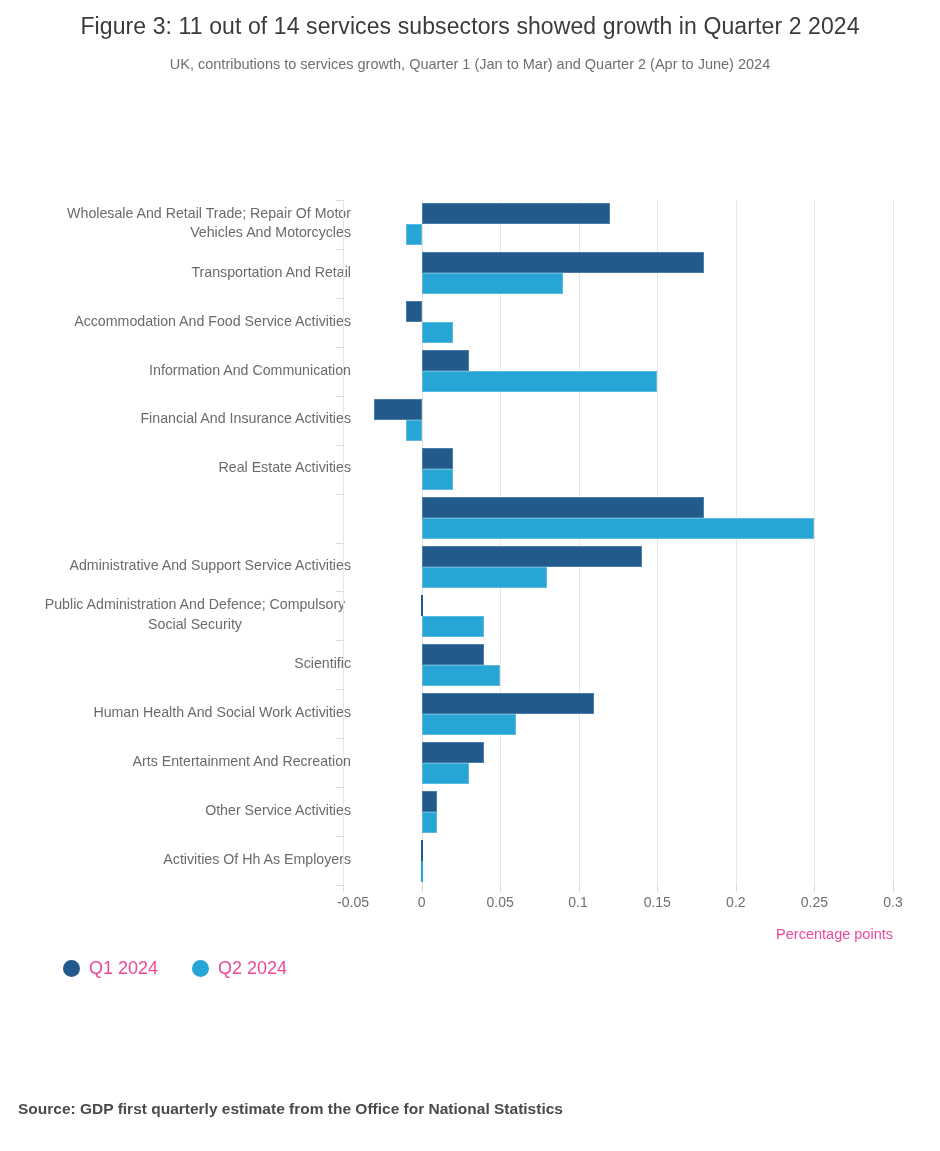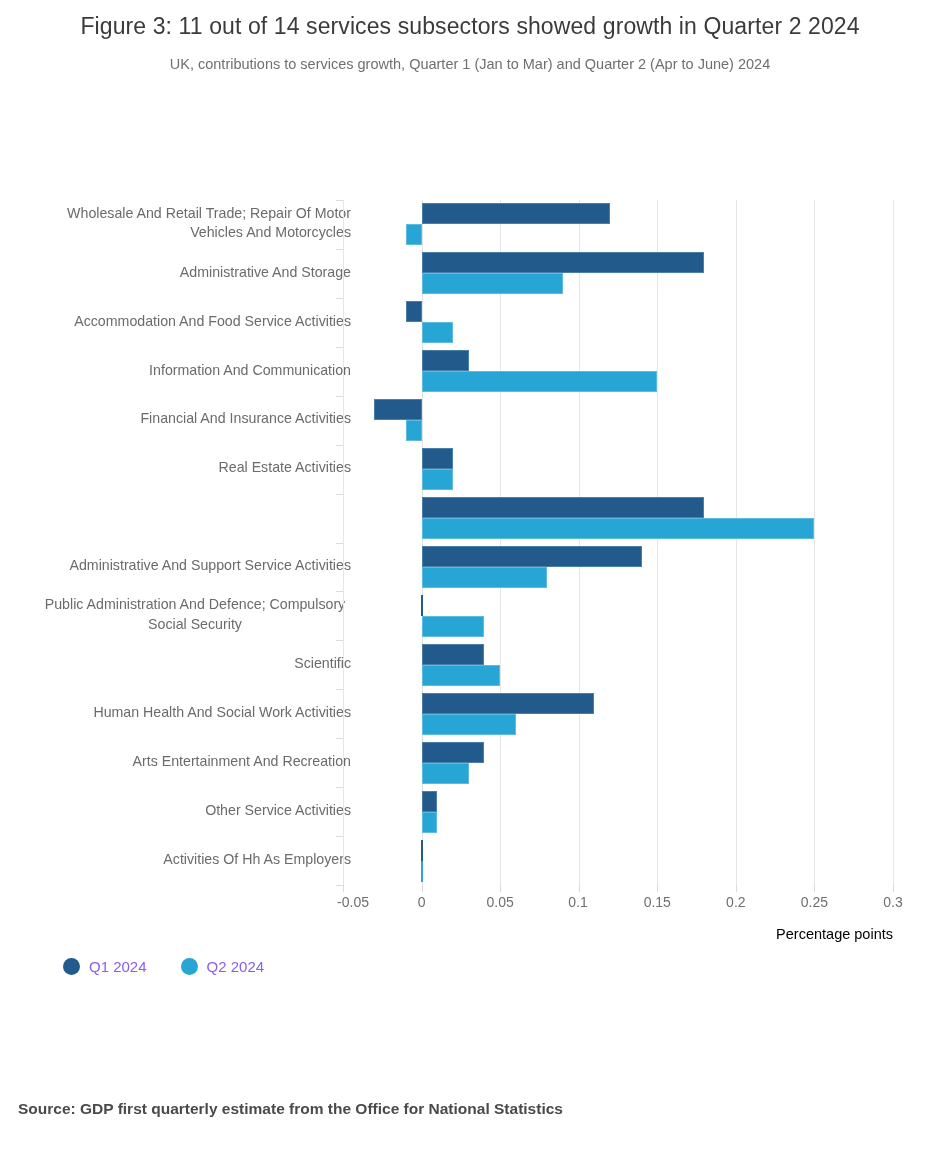--- a/index.html
+++ b/index.html
@@ -80,21 +80,21 @@
     font-size: 14px;
     color: #6f6f6f;
     transform: translateX(-50%);
     white-space: nowrap;
   }
   .axis-title {
     position: absolute;
     top: 726px;
     right: 0;
     font-size: 14.5px;
-    color: #000000;
+    color: #ec4899;
     white-space: nowrap;
   }
 
   
   .yaxis {
     position: absolute;
     left: 343px;
     top: 200px;
     width: 1px;
     height: 686px;
@@ -150,22 +150,22 @@
     align-items: center;
     gap: 9px;
   }
   .legend-swatch {
     width: 17px;
     height: 17px;
     border-radius: 50%;
     display: block;
   }
   .legend-text {
-    font-size: 15px;
-    color: #8b5cf6;
+    font-size: 18px;
+    color: #ec4899;
   }
 
   
   .source {
     position: absolute;
     left: 18px;
     top: 1100px;
     font-size: 15.5px;
     font-weight: bold;
     color: #4a4a4a;
@@ -176,21 +176,21 @@
 
 <div class="fig-header">
   <h1 class="fig-title">Figure 3: 11 out of 14 services subsectors showed growth in Quarter 2 2024</h1>
   <p class="fig-subtitle">UK, contributions to services growth, Quarter 1 (Jan to Mar) and Quarter 2 (Apr to June) 2024</p>
 </div>
 
 <div class="chart-wrap">
 
   <div class="cat-labels" id="cat-labels">
       <div class="cat-label" style="top: 3.96429px;">Wholesale And Retail Trade; Repair Of Motor Vehicles And Motorcycles</div>
-      <div class="cat-label" style="top: 62.6429px;">Administrative And Storage</div>
+      <div class="cat-label" style="top: 62.6429px;">Transportation And Retail</div>
       <div class="cat-label" style="top: 111.571px;">Accommodation And Food Service Activities</div>
       <div class="cat-label" style="top: 160.5px;">Information And Communication</div>
       <div class="cat-label" style="top: 209.429px;">Financial And Insurance Activities</div>
       <div class="cat-label" style="top: 258.357px;">Real Estate Activities</div>
       <div class="cat-label" style="top: 356.214px;">Administrative And Support Service Activities</div>
       <div class="cat-label" style="top: 395.393px; text-align: center;">Public Administration And Defence; Compulsory Social Security</div>
       <div class="cat-label" style="top: 454.071px;">Scientific</div>
       <div class="cat-label" style="top: 503px;">Human Health And Social Work Activities</div>
       <div class="cat-label" style="top: 551.929px;">Arts Entertainment And Recreation</div>
       <div class="cat-label" style="top: 600.857px;">Other Service Activities</div>

